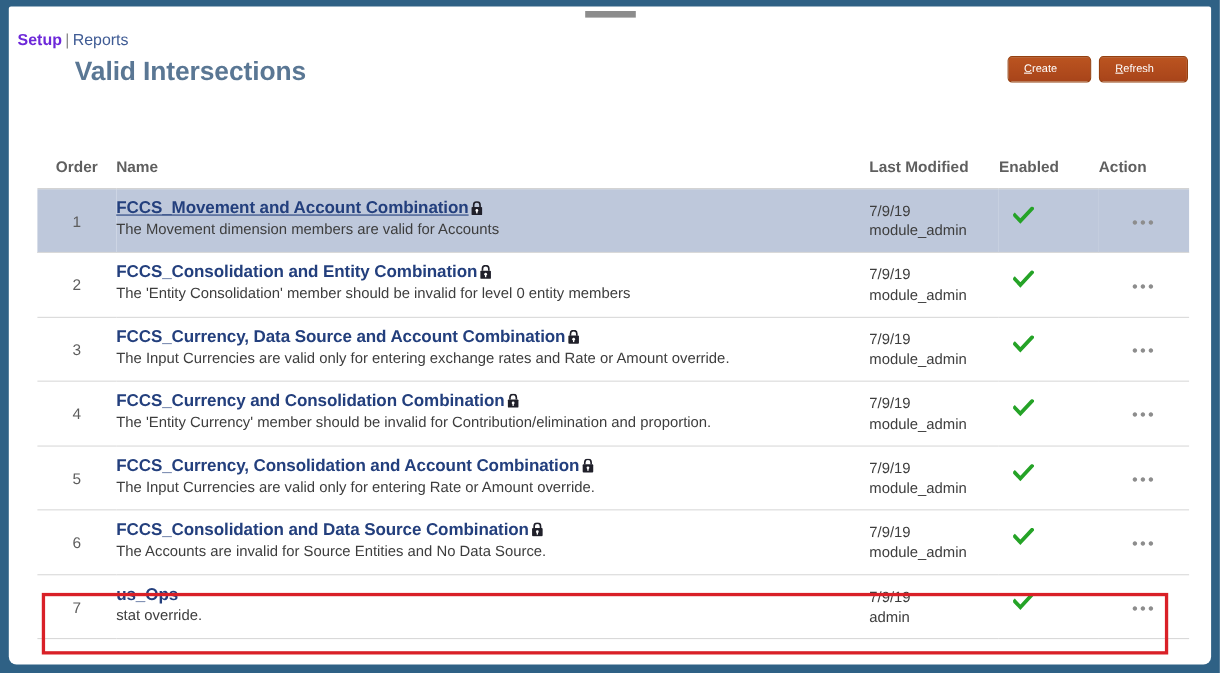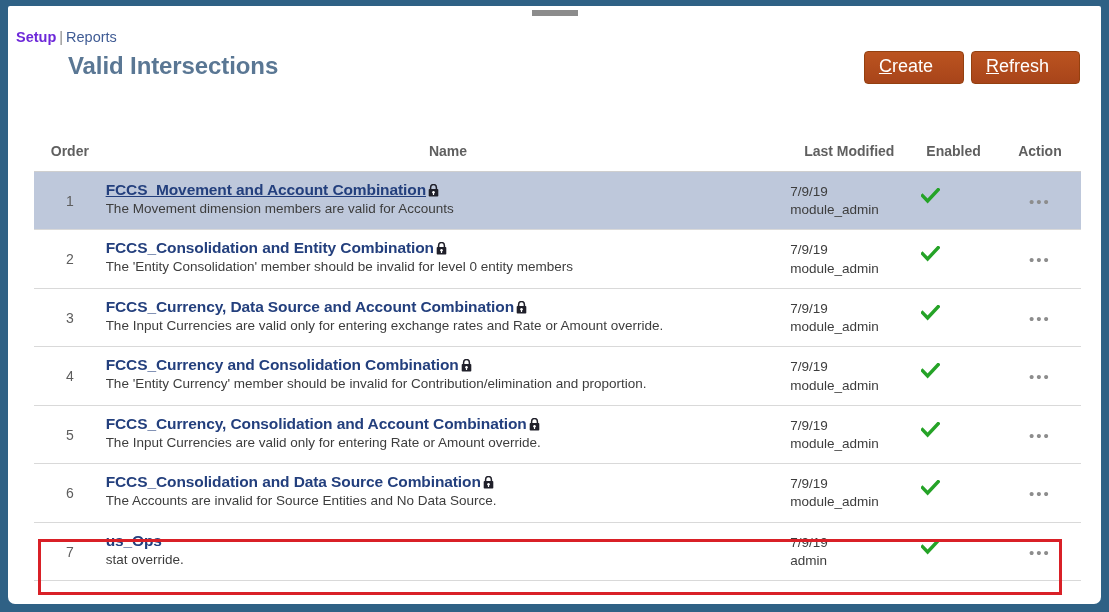--- a/index.html
+++ b/index.html
@@ -82,21 +82,21 @@
     top: 45px;
     right: 21px;
     display: flex;
     gap: 7px;
   }
   .btn {
     background: linear-gradient(180deg, #bb5420 0%, #a8441a 100%);
     border: 1px solid #94400f;
     border-radius: 4px;
     color: #ffffff;
-    font-size: 18px;
+    font-size: 10px;
     font-family: "Liberation Sans", sans-serif;
     padding: 5px 30px 6px 14px;
     cursor: pointer;
     line-height: 1.1;
     min-width: 66px;
     text-align: center;
   }
   .btn .akey { text-decoration: underline; }
 
   
@@ -129,21 +129,21 @@
   
   #vi-table {
     position: absolute;
     top: 137px;
     left: 26px;
     width: 1047px;
     border-collapse: collapse;
     font-size: 14px;
   }
   #vi-table thead th {
-    text-align: center;
+    text-align: left;
     font-size: 14px;
     font-weight: bold;
     color: #5f5f5f;
     padding: 0 0 12px 0;
     border-bottom: 1px solid #cfcfcf;
     vertical-align: top;
   }
   .col-order   { width: 68px;  text-align: center !important; }
   .col-name    { width: 650px; }
   .col-mod     { width: 112px; }

